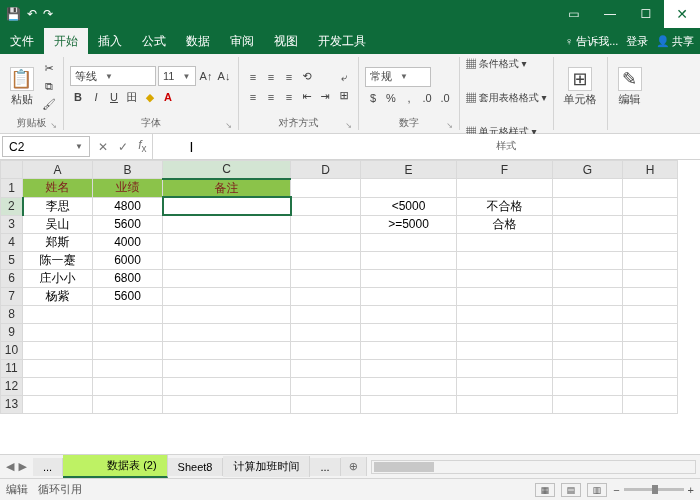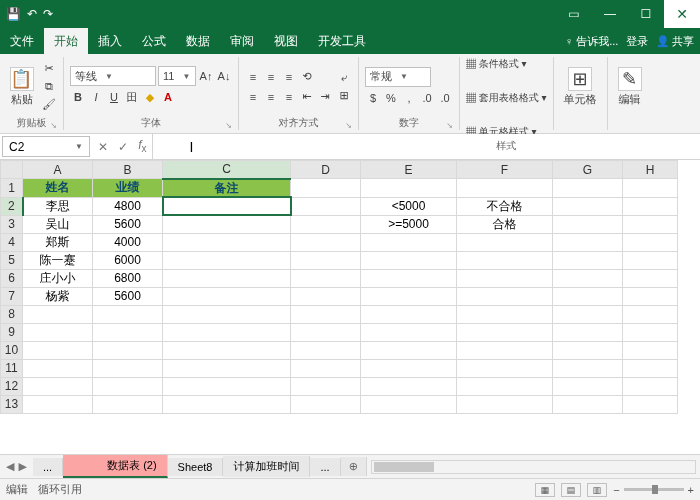--- a/index.html
+++ b/index.html
@@ -42,28 +42,28 @@
 
 .sheet { flex: 1; overflow: hidden; position: relative; background: #fff; }
 .grid { border-collapse: collapse; font-size: 12px; table-layout: fixed; }
 .grid th, .grid td { border: 1px solid #d9d9d9; text-align: center; padding: 0; }
 .grid .corner { width: 22px; height: 18px; background: #e6e6e6; }
 .grid .colh { height: 18px; background: #e6e6e6; color: #333; font-weight: normal; }
 .grid .rowh { width: 22px; background: #e6e6e6; color: #333; font-weight: normal; }
 .grid td { height: 18px; background: #fff; }
 .grid th.seltop { border-bottom: 2px solid #217346; background: #d3e5d3; }
 .grid th.selleft { border-right: 2px solid #217346; background: #d3e5d3; }
-.grid td.hdrcell { background: #8bc34a; color: #0c4a6e; font-weight: bold; }
+.grid td.hdrcell { background: #8bc34a; color: #7f1d1d; font-weight: normal; }
 .grid td.selected { outline: 2px solid #217346; outline-offset: -1px; }
 .wA{width:70px}.wB{width:70px}.wC{width:128px}.wD{width:70px}.wE{width:96px}.wF{width:96px}.wG{width:70px}.wH{width:55px}
 
 .sheettabs { height: 24px; border-top: 1px solid #d4d4d4; background: #f3f3f3; display: flex; align-items: center; font-size: 11px; }
 .navarrows { display: flex; gap: 4px; padding: 0 6px; color: #777; }
 .stab { padding: 3px 10px; border-right: 1px solid #d4d4d4; background: #e8e8e8; }
-.stab.active { background: #fca5a5; border-bottom: 2px solid #217346; padding-left: 44px; }
+.stab.active { background: #bef264; border-bottom: 2px solid #217346; padding-left: 44px; }
 .stab.add { padding: 3px 8px; color: #666; }
 .scroll-h { flex: 1; margin: 0 4px; height: 14px; background: #f3f3f3; border: 1px solid #d4d4d4; position: relative; }
 .scroll-h .thumb { position: absolute; left: 2px; top: 1px; width: 60px; height: 10px; background: #c8c8c8; }
 
 .statusbar { height: 22px; background: #f3f3f3; border-top: 1px solid #d4d4d4; display: flex; align-items: center; font-size: 11px; color: #555; padding: 0 6px; gap: 10px; }
 .statusbar .right { margin-left: auto; display: flex; align-items: center; gap: 6px; }
 .viewbtn { width: 20px; height: 14px; border: 1px solid #c0c0c0; display: flex; align-items: center; justify-content: center; font-size: 9px; }
 .zoom { display: flex; align-items: center; gap: 4px; }
 .zoom .slider { width: 60px; height: 3px; background: #c0c0c0; position: relative; }
 .zoom .slider .th { position: absolute; left: 28px; top: -3px; width: 6px; height: 9px; background: #888; }

